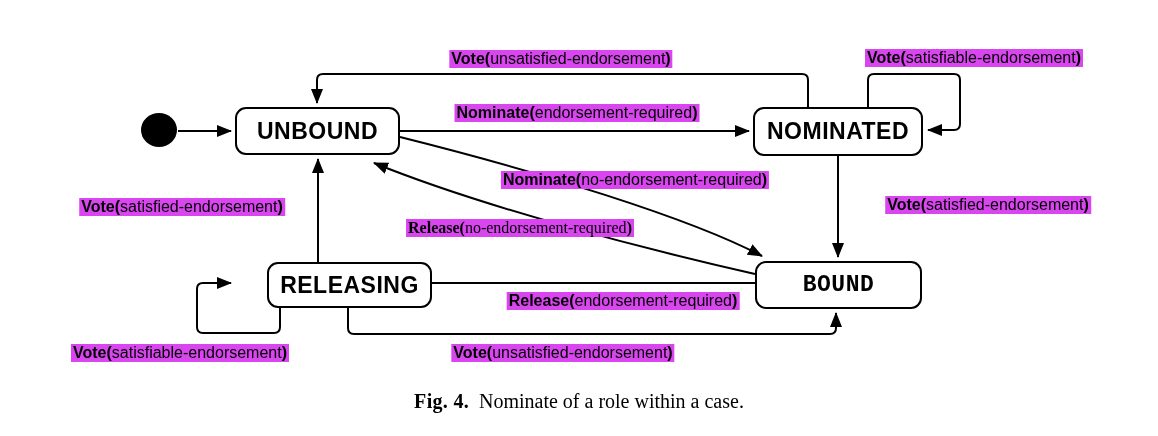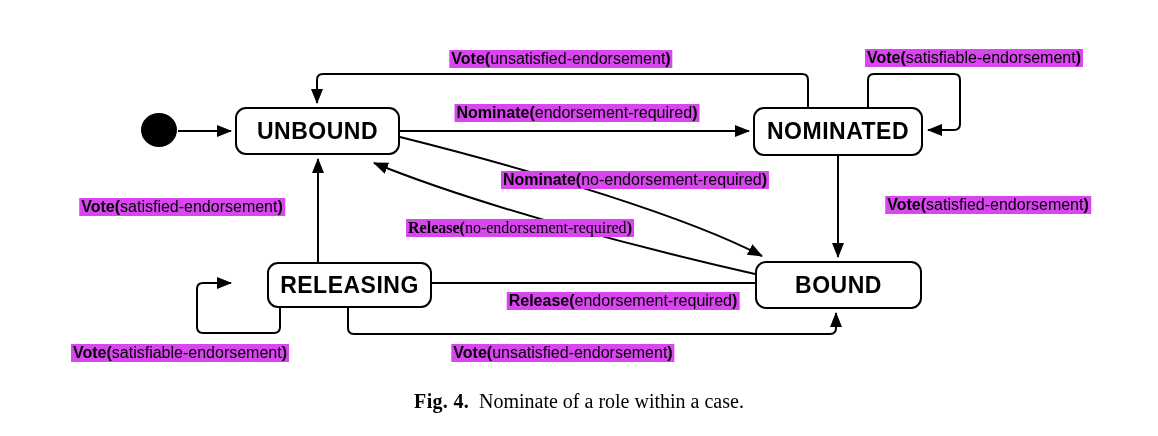--- a/index.html
+++ b/index.html
@@ -74,21 +74,21 @@
       <path d="M 318 262 L 318 159" marker-end="url(#arr)"></path>
 
       <path d="M 280 308 L 280 327 Q 280 333 274 333 L 203 333 Q 197 333 197 327 L 197 289 Q 197 283 203 283 L 231 283" marker-end="url(#arr)"></path>
 
       <path d="M 348 308 L 348 328 Q 348 334 354 334 L 830 334 Q 836 334 836 328 L 836 313" marker-end="url(#arr)"></path>
     </g>
   </svg>
 
   <div class="state" style="left:235px;top:107px;width:165px;height:48px;">UNBOUND</div>
   <div class="state" style="left:753px;top:107px;width:170px;height:49px;">NOMINATED</div>
-  <div class="state" style="left:755px;top:261px;width:167px;height:48px;">BOUND</div>
+  <div class="state" style="left:755px;top:261px;width:167px;height:48px;font-family:Liberation Mono, monospace;">BOUND</div>
   <div class="state" style="left:235px;top:262px;width:165px;height:46px;margin-left:32px;">RELEASING</div>
 
   <div class="tlabel" style="left:561px;top:59px;"><b>Vote(</b><span>unsatisfied-endorsement</span><b>)</b></div>
 
   <div class="tlabel" style="left:974px;top:58px;"><b>Vote(</b><span>satisfiable-endorsement</span><b>)</b></div>
 
   <div class="tlabel" style="left:577px;top:113px;"><b>Nominate(</b><span>endorsement-required</span><b>)</b></div>
 
   <div class="tlabel" style="left:988px;top:205px;"><b>Vote(</b><span>satisfied-endorsement</span><b>)</b></div>
 

